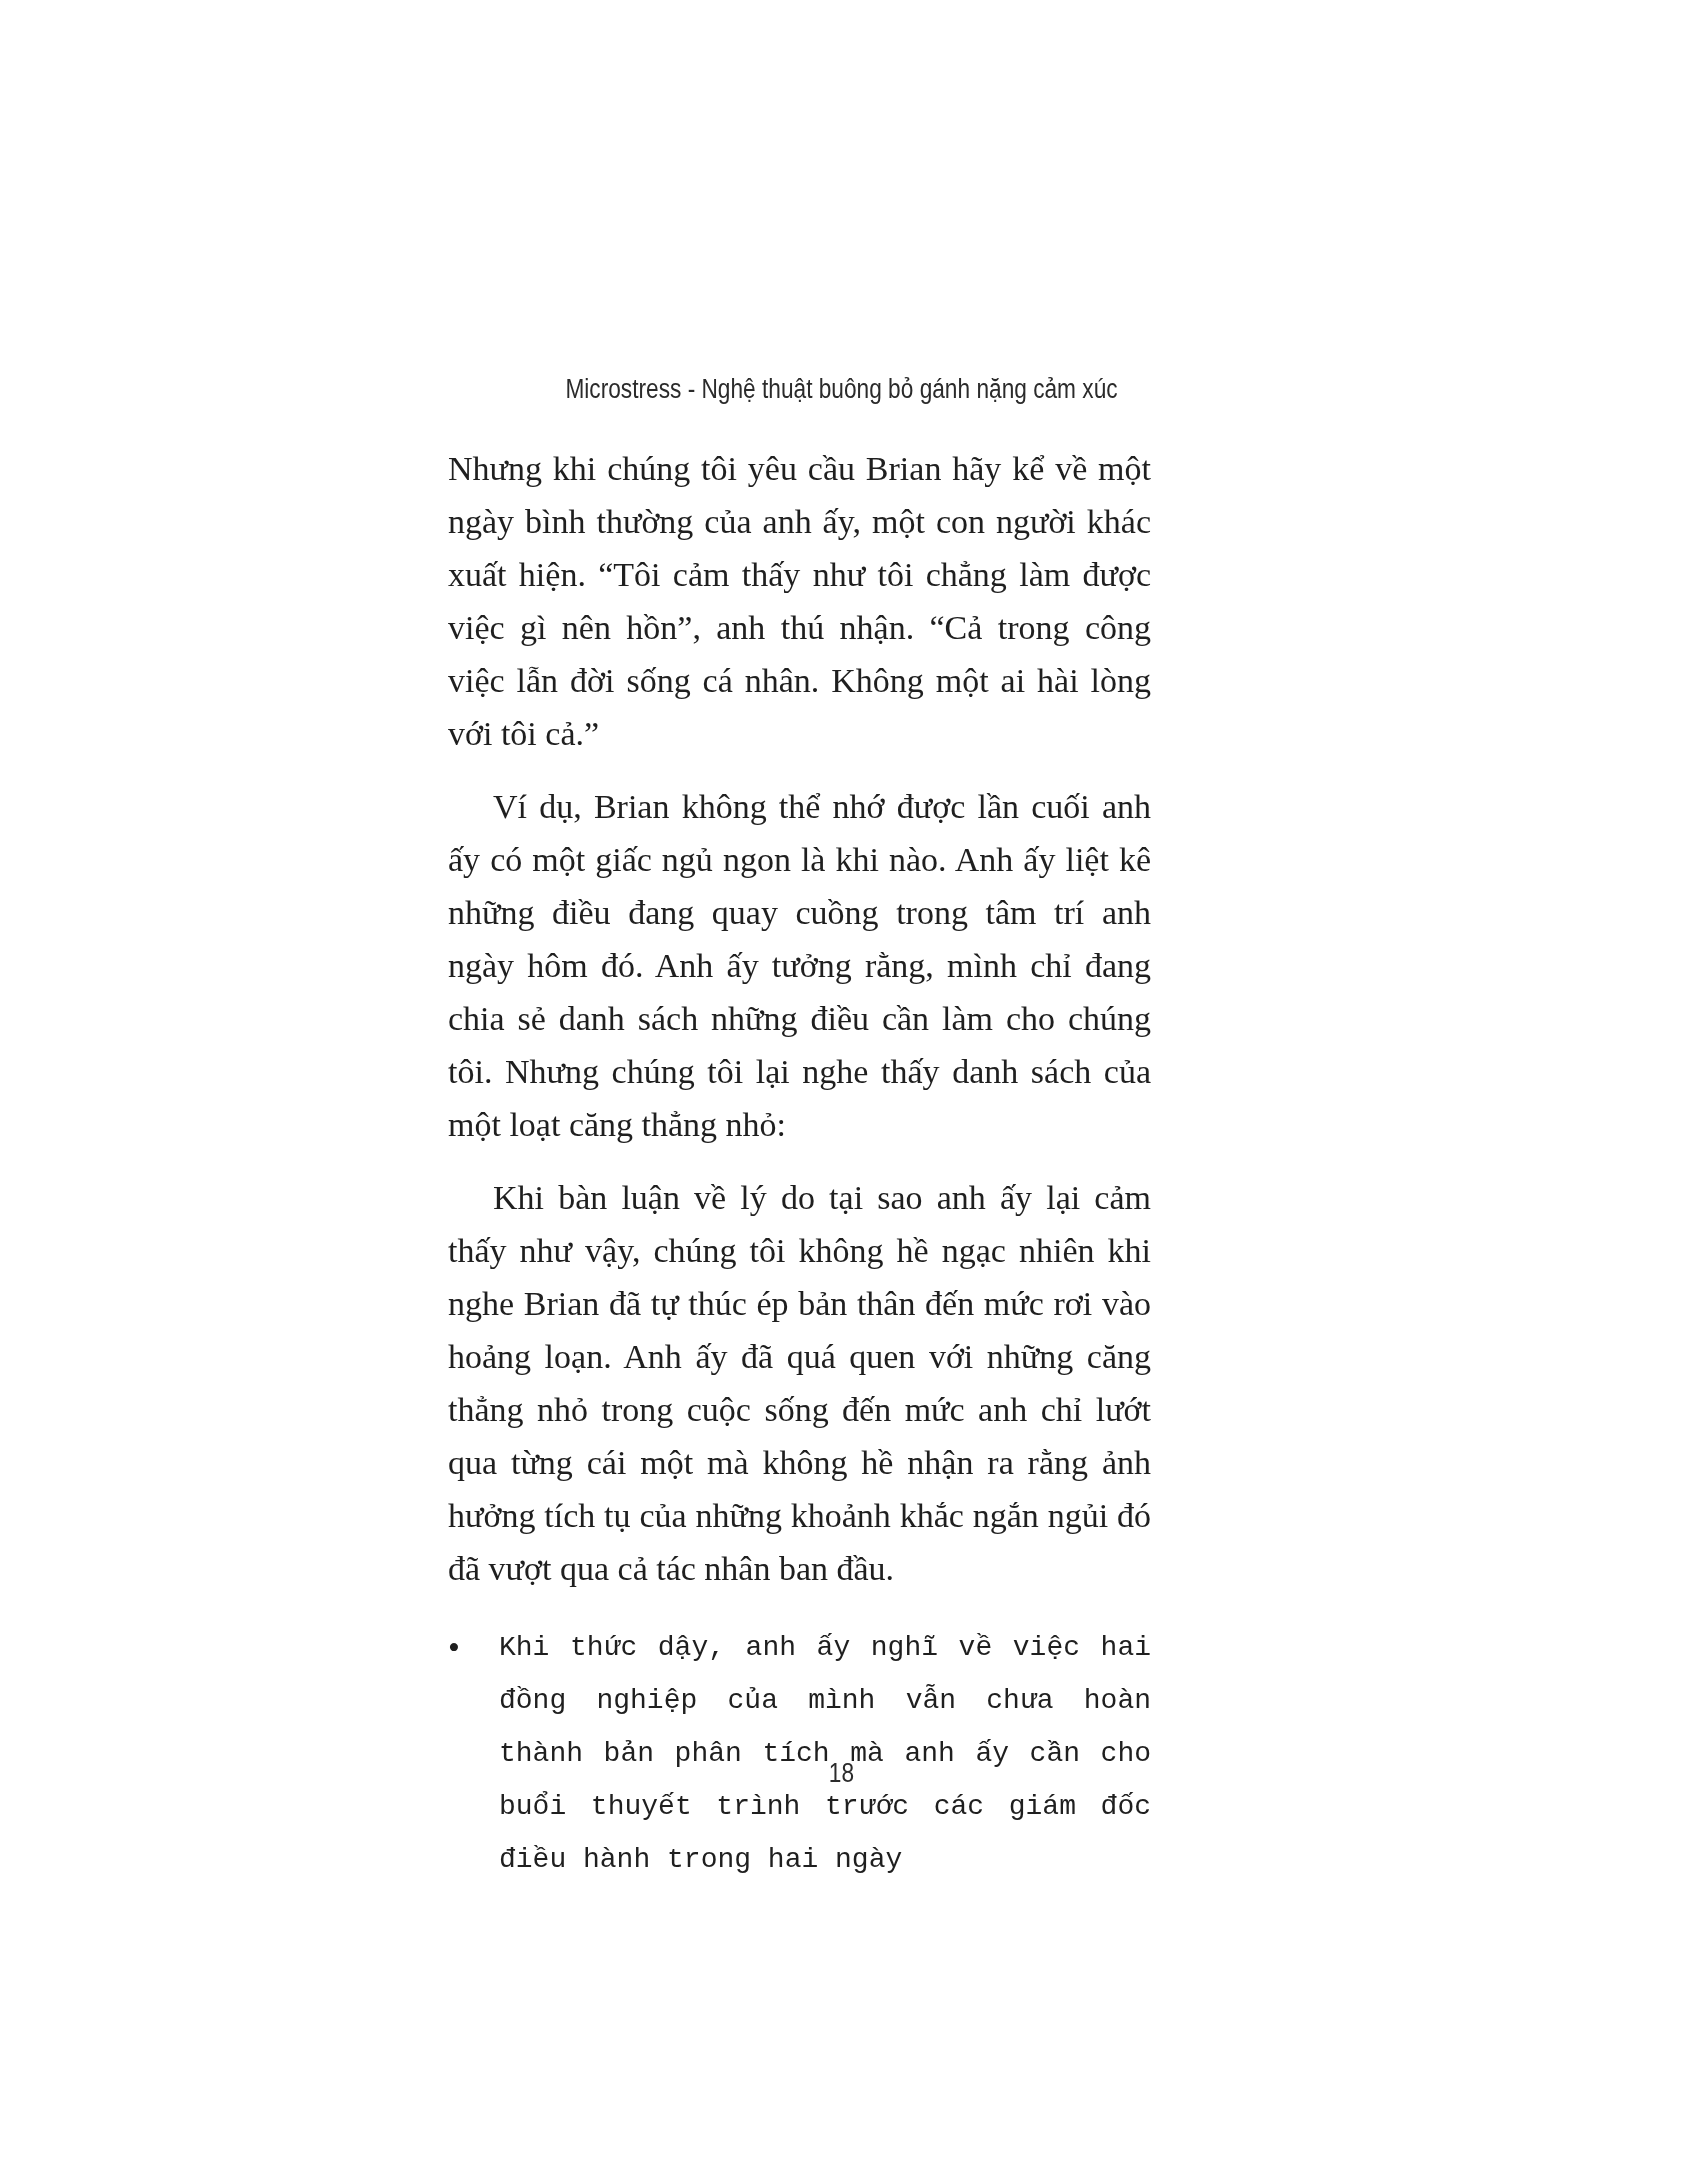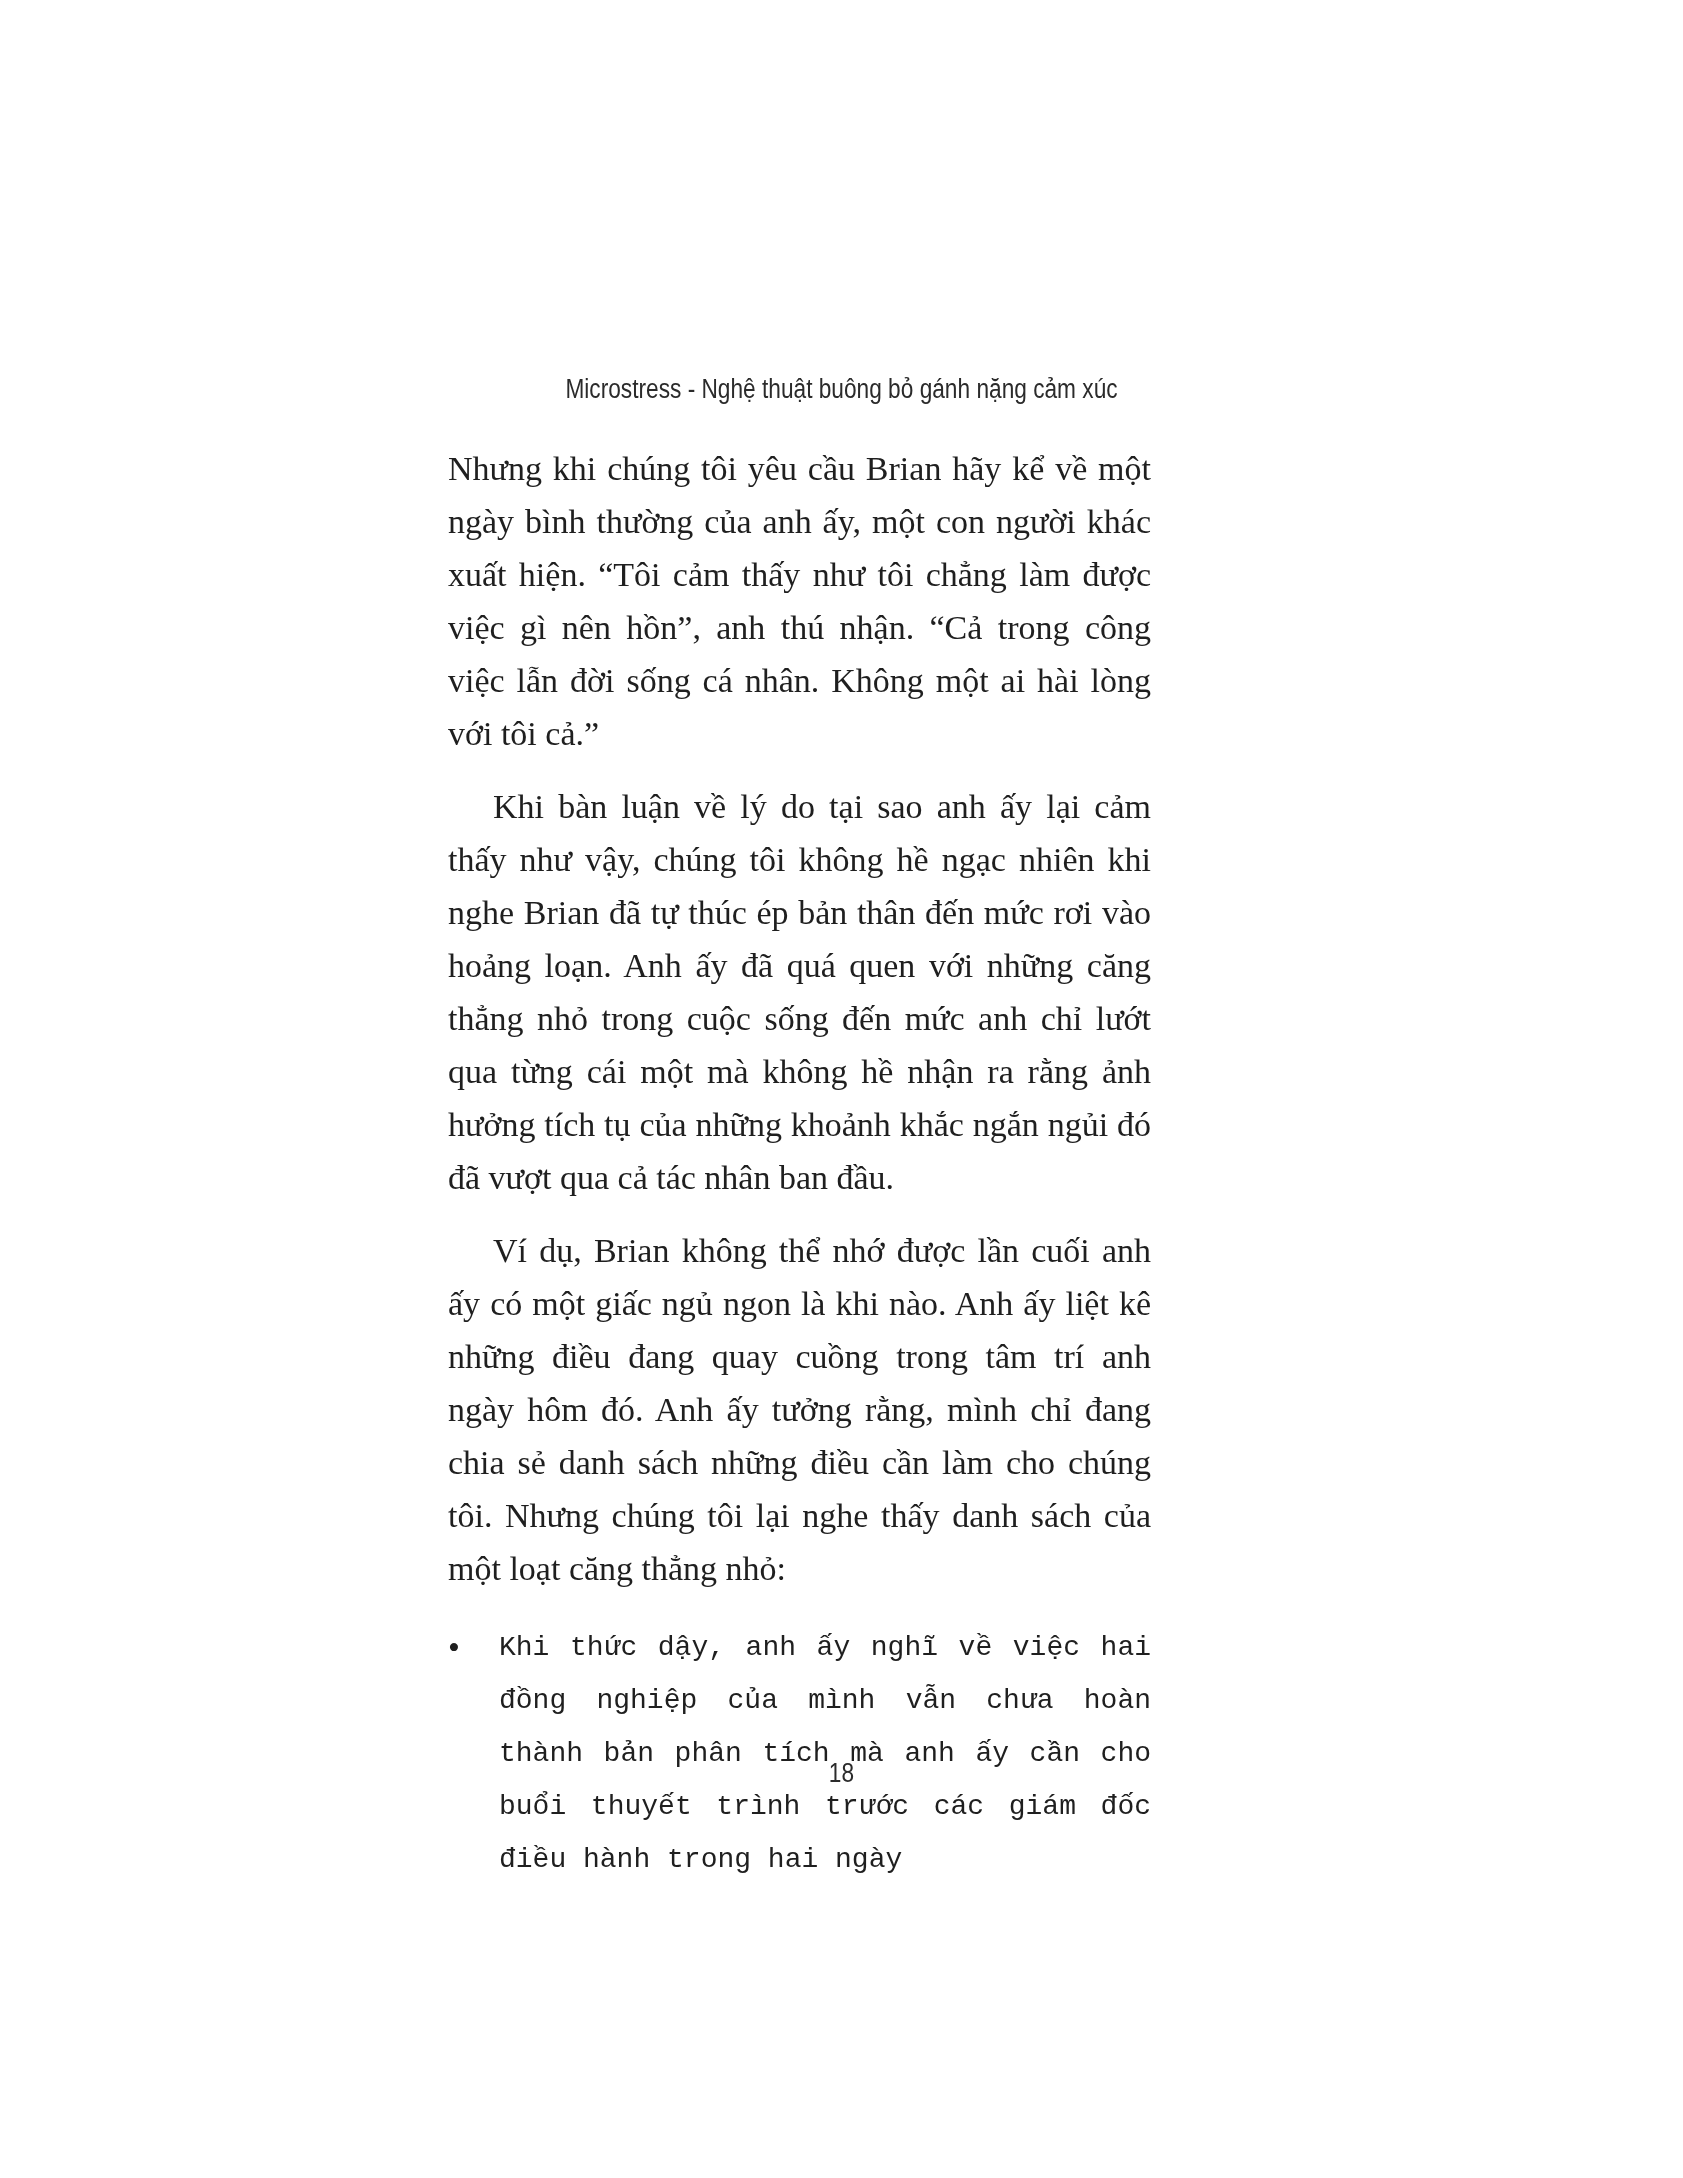--- a/index.html
+++ b/index.html
@@ -85,23 +85,23 @@
 <body>
 
 <div class="page">
 
   <div class="running-header">Microstress - Nghệ thuật buông bỏ gánh nặng cảm xúc</div>
 
   <div class="content">
 
     <p class="para">Nhưng khi chúng tôi yêu cầu Brian hãy kể về một ngày bình thường của anh ấy, một con người khác xuất hiện. “Tôi cảm thấy như tôi chẳng làm được việc gì nên hồn”, anh thú nhận. “Cả trong công việc lẫn đời sống cá nhân. Không một ai hài lòng với tôi cả.”</p>
 
+    <p class="para indented">Ví dụ, Brian không thể nhớ được lần cuối anh ấy có một giấc ngủ ngon là khi nào. Anh ấy liệt kê những điều đang quay cuồng trong tâm trí anh ngày hôm đó. Anh ấy tưởng rằng, mình chỉ đang chia sẻ danh sách những điều cần làm cho chúng tôi. Nhưng chúng tôi lại nghe thấy danh sách của một loạt căng thẳng nhỏ:</p>
+
     <p class="para indented">Khi bàn luận về lý do tại sao anh ấy lại cảm thấy như vậy, chúng tôi không hề ngạc nhiên khi nghe Brian đã tự thúc ép bản thân đến mức rơi vào hoảng loạn. Anh ấy đã quá quen với những căng thẳng nhỏ trong cuộc sống đến mức anh chỉ lướt qua từng cái một mà không hề nhận ra rằng ảnh hưởng tích tụ của những khoảnh khắc ngắn ngủi đó đã vượt qua cả tác nhân ban đầu.</p>
-
-    <p class="para indented">Ví dụ, Brian không thể nhớ được lần cuối anh ấy có một giấc ngủ ngon là khi nào. Anh ấy liệt kê những điều đang quay cuồng trong tâm trí anh ngày hôm đó. Anh ấy tưởng rằng, mình chỉ đang chia sẻ danh sách những điều cần làm cho chúng tôi. Nhưng chúng tôi lại nghe thấy danh sách của một loạt căng thẳng nhỏ:</p>
 
     <div class="bullet-item">
       <span class="bullet-marker">•</span>
       <span class="bullet-text">Khi thức dậy, anh ấy nghĩ về việc hai đồng nghiệp của mình vẫn chưa hoàn thành bản phân tích mà anh ấy cần cho buổi thuyết trình trước các giám đốc điều hành trong hai ngày</span>
     </div>
 
   </div>
 
   <div class="page-number">18</div>
 

